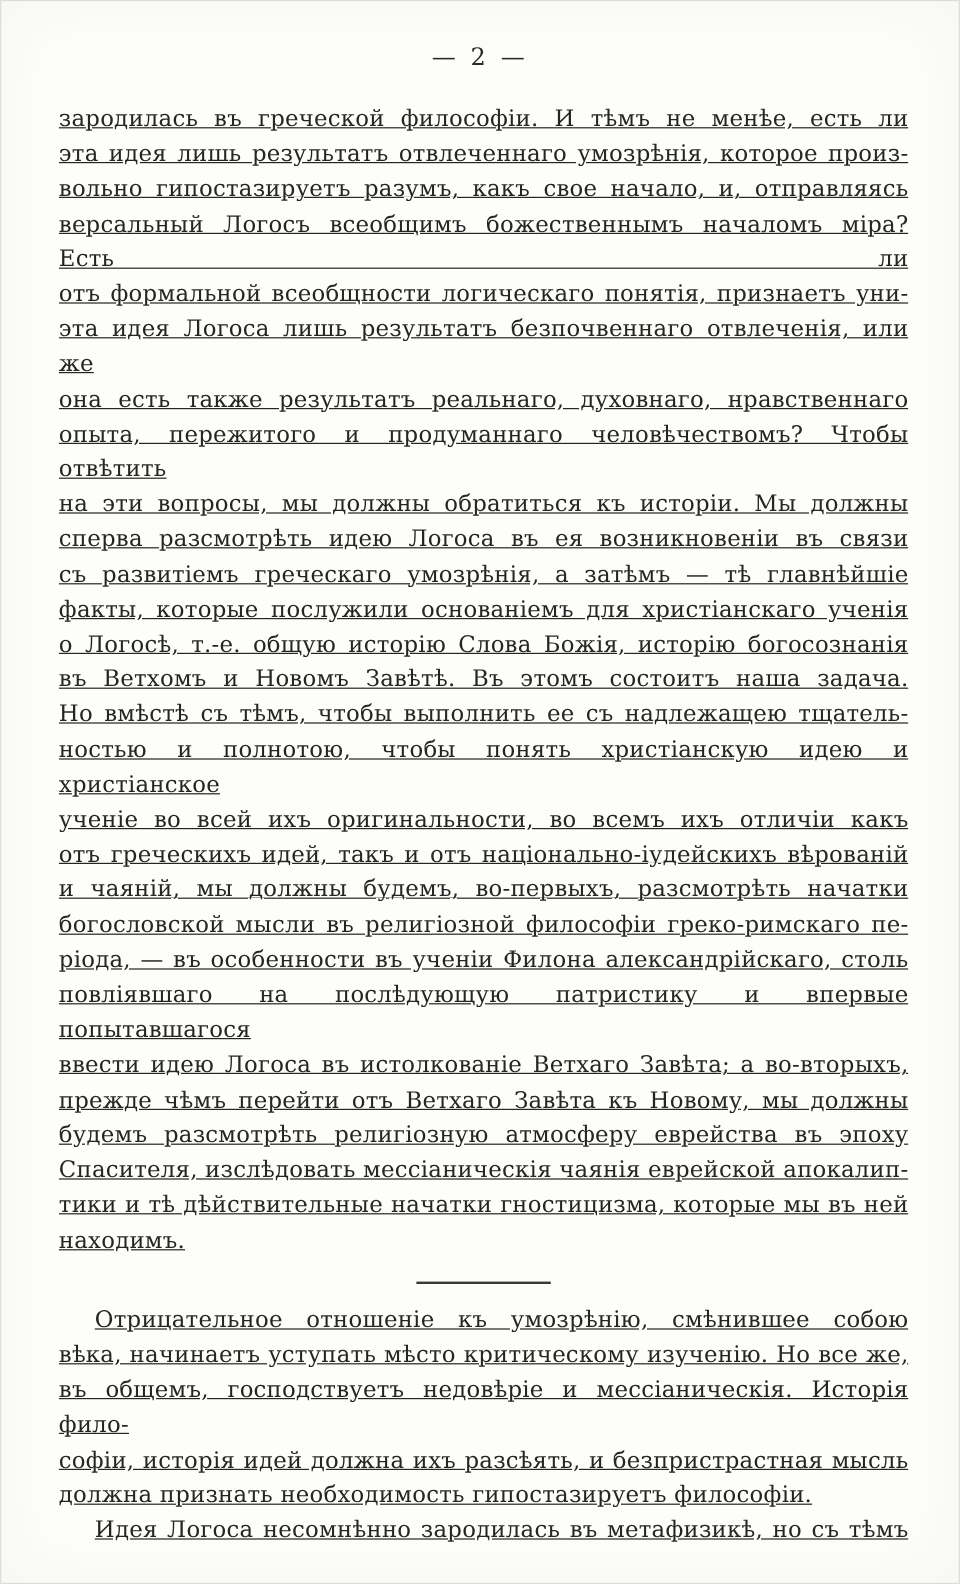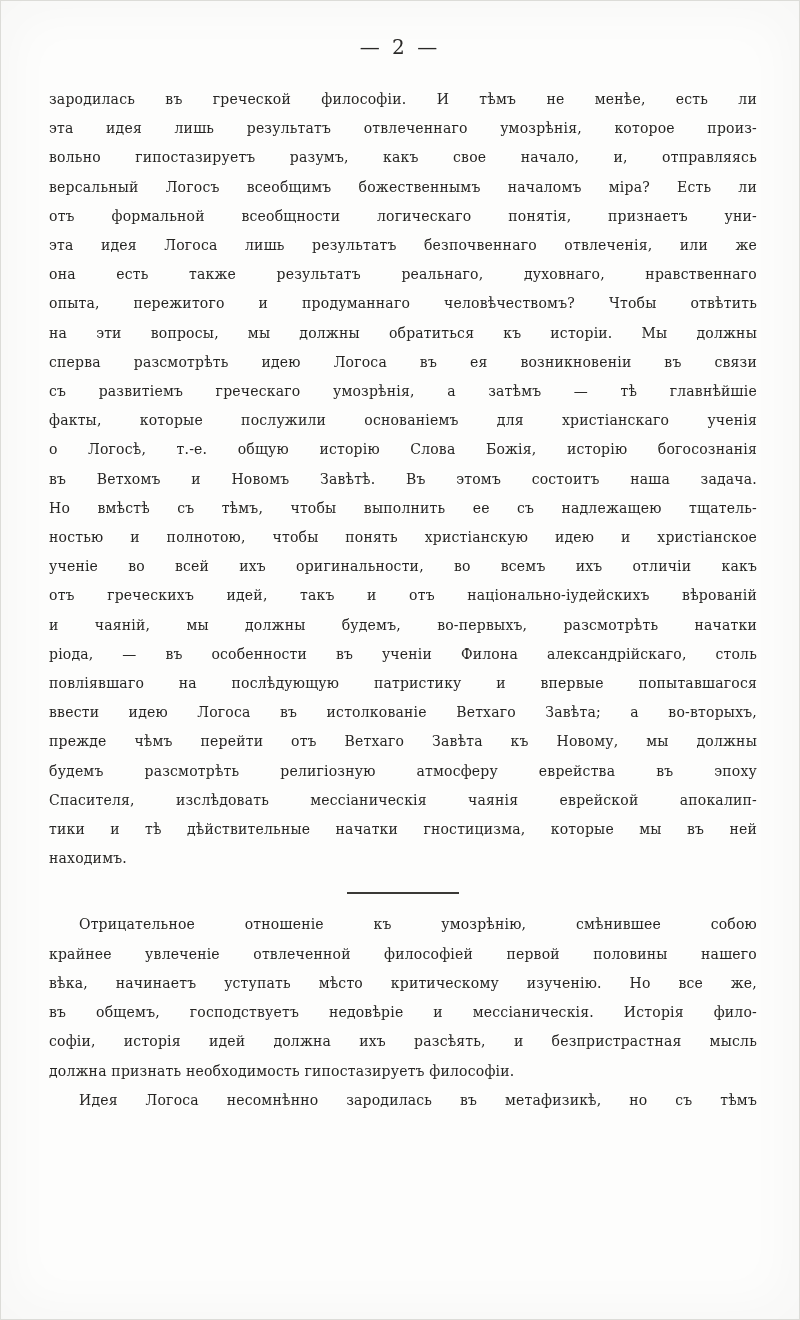--- a/index.html
+++ b/index.html
@@ -28,28 +28,29 @@
     color: #2a2927;
   }
   .text-body {
     margin: 26px 44px 0 48px;
     width: 708px;
   }
   .paragraph {
     margin: 0;
   }
   .line {
-    font-size: 14px;
+    font-size: 19px;
     line-height: 29.2px;
     letter-spacing: 0.2px;
     text-align: justify;
     text-align-last: justify;
     white-space: normal;
     overflow: hidden;
     color: #262523;
+    text-decoration: underline;
   }
   .line.last {
     text-align-last: left;
   }
   .paragraph.indent .line.first {
     text-indent: 30px;
   }
   .separator {
     width: 112px;
     height: 0;
@@ -76,33 +77,33 @@
         <div class="line">сперва разсмотрѣть идею Логоса въ ея возникновеніи въ связи</div>
         <div class="line">съ развитіемъ греческаго умозрѣнія, а затѣмъ — тѣ главнѣйшіе</div>
         <div class="line">факты, которые послужили основаніемъ для христіанскаго ученія</div>
         <div class="line">о Логосѣ, т.-е. общую исторію Слова Божія, исторію богосознанія</div>
         <div class="line">въ Ветхомъ и Новомъ Завѣтѣ. Въ этомъ состоитъ наша задача.</div>
         <div class="line">Но вмѣстѣ съ тѣмъ, чтобы выполнить ее съ надлежащею тщатель-</div>
         <div class="line">ностью и полнотою, чтобы понять христіанскую идею и христіанское</div>
         <div class="line">ученіе во всей ихъ оригинальности, во всемъ ихъ отличіи какъ</div>
         <div class="line">отъ греческихъ идей, такъ и отъ національно-іудейскихъ вѣрованій</div>
         <div class="line">и чаяній, мы должны будемъ, во-первыхъ, разсмотрѣть начатки</div>
+        <div class="line">богословской мысли въ религіозной философіи греко-римскаго пе-</div>
         <div class="line">ріода, — въ особенности въ ученіи Филона александрійскаго, столь</div>
         <div class="line">повліявшаго на послѣдующую патристику и впервые попытавшагося</div>
         <div class="line">ввести идею Логоса въ истолкованіе Ветхаго Завѣта; а во-вторыхъ,</div>
         <div class="line">прежде чѣмъ перейти отъ Ветхаго Завѣта къ Новому, мы должны</div>
         <div class="line">будемъ разсмотрѣть религіозную атмосферу еврейства въ эпоху</div>
         <div class="line">Спасителя, изслѣдовать мессіаническія чаянія еврейской апокалип-</div>
         <div class="line">тики и тѣ дѣйствительные начатки гностицизма, которые мы въ ней</div>
         <div class="line last">находимъ.</div>
       </div>
       <div class="separator"></div>
       <div class="paragraph indent">
         <div class="line first">Отрицательное отношеніе къ умозрѣнію, смѣнившее собою</div>
-        <div class="line">крайнее увлеченіе отвлеченной философіей первой половины нашего</div>
         <div class="line">вѣка, начинаетъ уступать мѣсто критическому изученію. Но все же,</div>
         <div class="line">въ общемъ, господствуетъ недовѣріе и мессіаническія. Исторія фило-</div>
         <div class="line">софіи, исторія идей должна ихъ разсѣять, и безпристрастная мысль</div>
         <div class="line last">должна признать необходимость гипостазируетъ философіи.</div>
       </div>
       <div class="paragraph indent">
         <div class="line first">Идея Логоса несомнѣнно зародилась въ метафизикѣ, но съ тѣмъ</div>
       </div>
     </div>
 </div>

